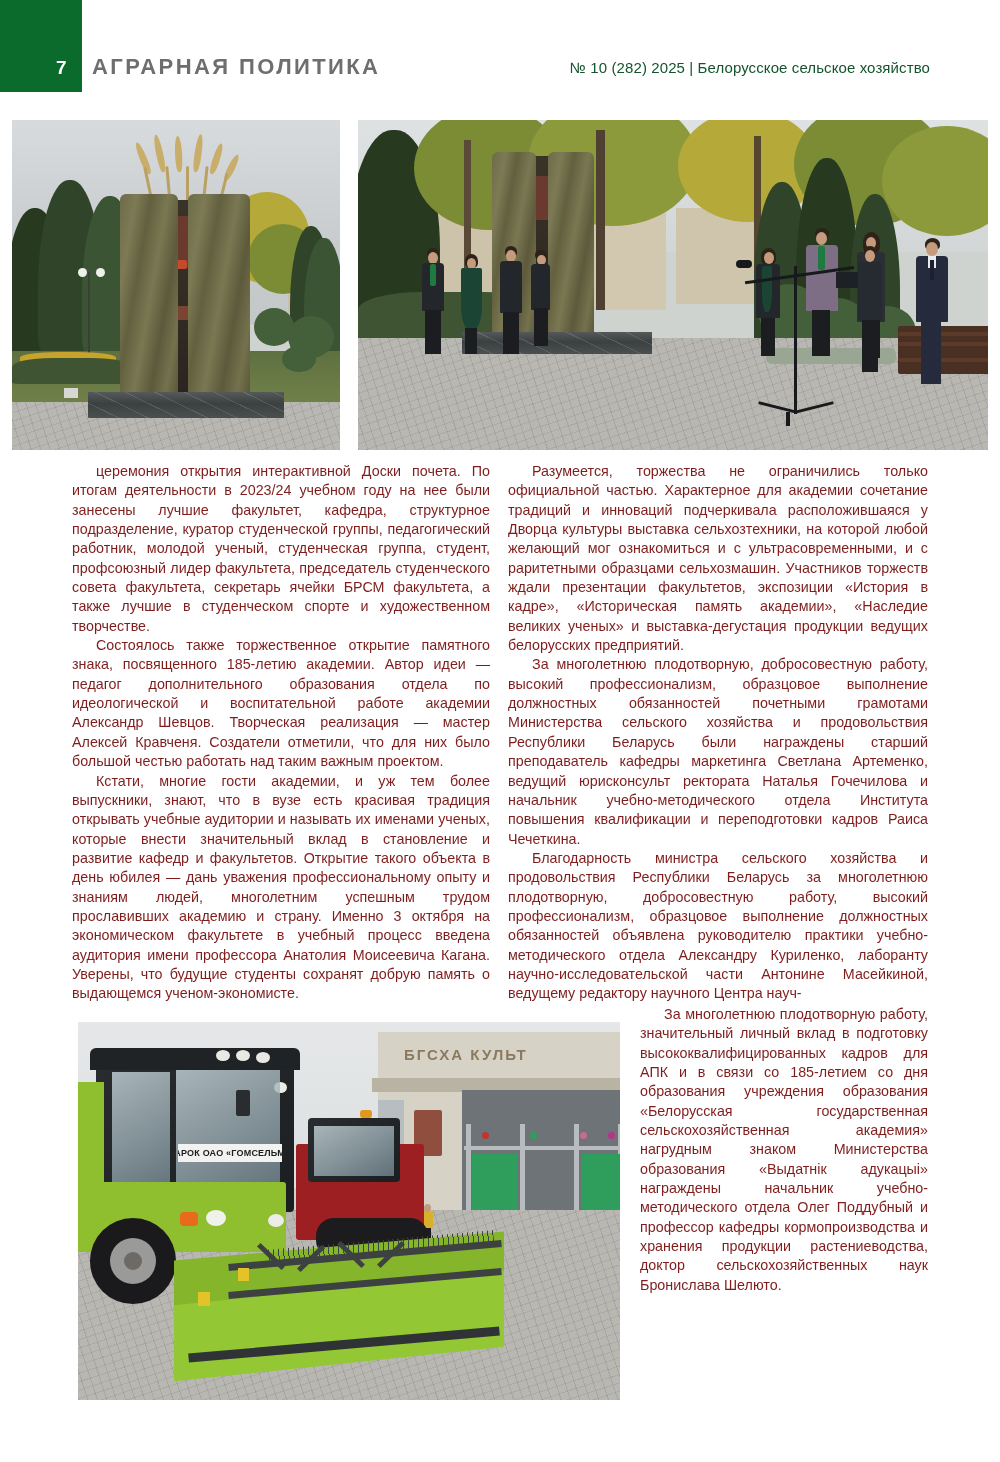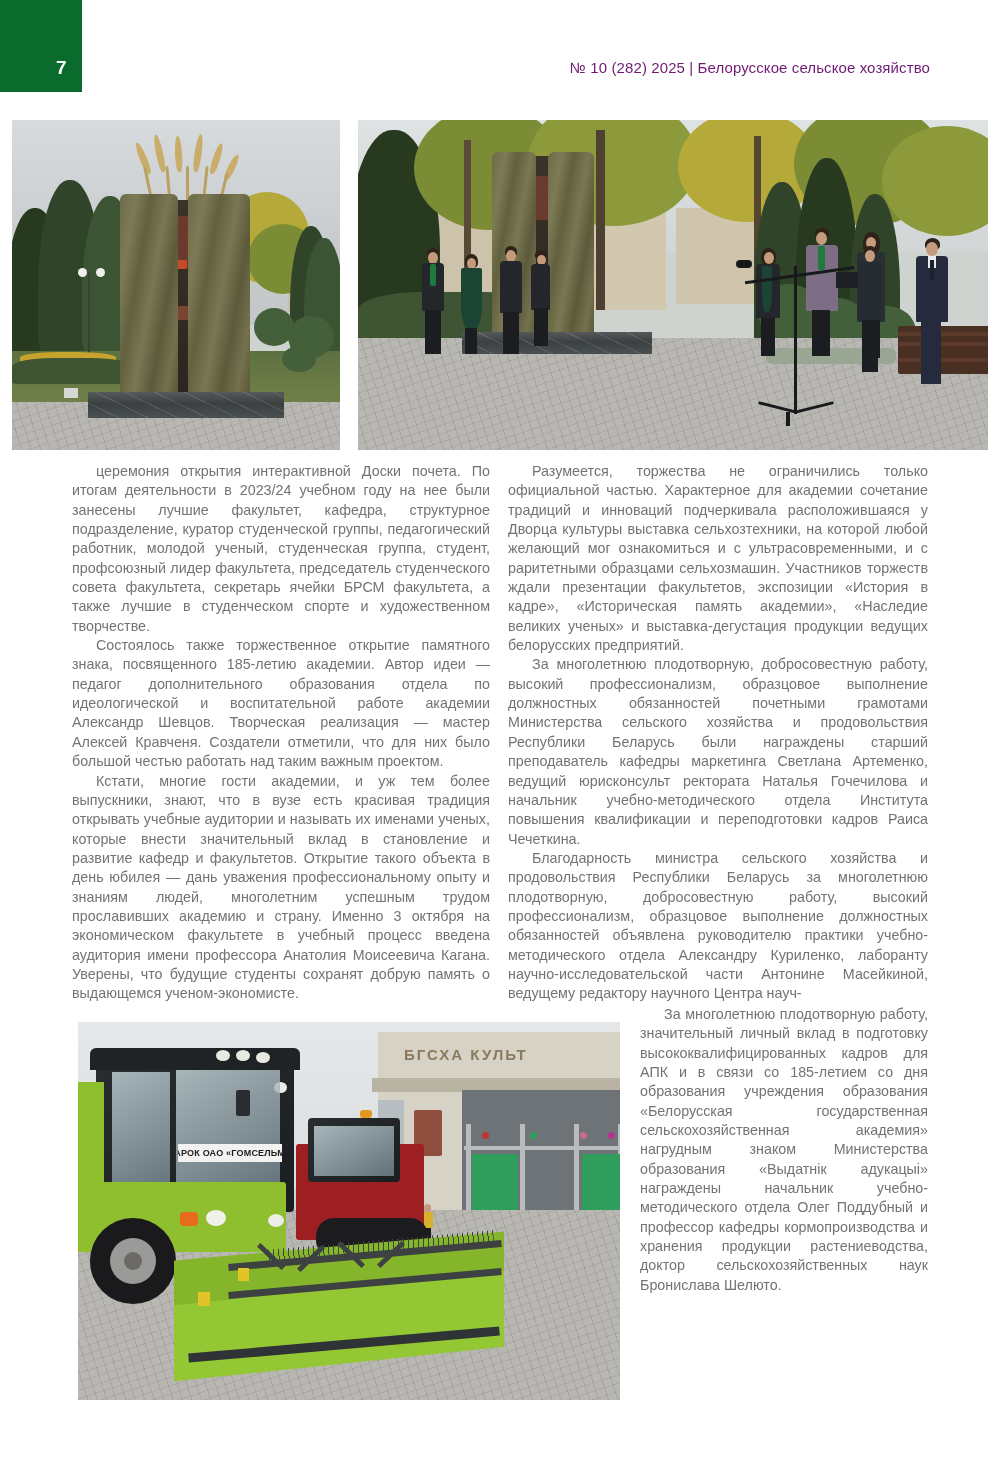--- a/index.html
+++ b/index.html
@@ -45,21 +45,21 @@
     font-weight: bold;
     color: #6e6e6e;
     letter-spacing: 2.4px;
     line-height: 1;
   }
   .issue-line {
     position: absolute;
     right: 70px;
     top: 60px;
     font-size: 15px;
-    color: #701a75;
+    color: #14532d;
     letter-spacing: 0.1px;
     line-height: 1;
     white-space: nowrap;
   }
 
   
   .photo {
     position: absolute;
     overflow: hidden;
     background: #cfd3d0;
@@ -318,37 +318,38 @@
     height: 12px;
     background:
       repeating-linear-gradient(90deg, #3d4142 0 1px, transparent 1px 5px);
   }
 
   
   .col {
     position: absolute;
     font-size: 14.3px;
     line-height: 19.35px;
-    color: #737373;
+    color: #7f1d1d;
     text-align: justify;
     text-justify: inter-word;
     hyphens: manual;
   }
   .col p { margin: 0; text-indent: 24px; }
 
   #col-left  { left: 72px;  top: 462px; width: 418px; }
   #col-right { left: 508px; top: 462px; width: 420px; }
   #col-bottom-right { left: 640px; top: 1005px; width: 288px; }
 </style>
 </head>
 <body>
 
 <div class="header">
   <div class="green-block"></div>
   <div class="page-number">7</div>
+  <div class="section-title">АГРАРНАЯ ПОЛИТИКА</div>
   <div class="issue-line">№ 10 (282) 2025 | Белорусское сельское хозяйство</div>
 </div>
 
 <div class="photo" id="photo-monument">
   <div class="sky"></div>
 
   <div class="building" style="right:2px; top:150px; width:50px; height:42px;"></div>
   <div class="roof" style="right:2px; top:142px; width:50px; height:12px;"></div>
 
   <div class="treeline">

